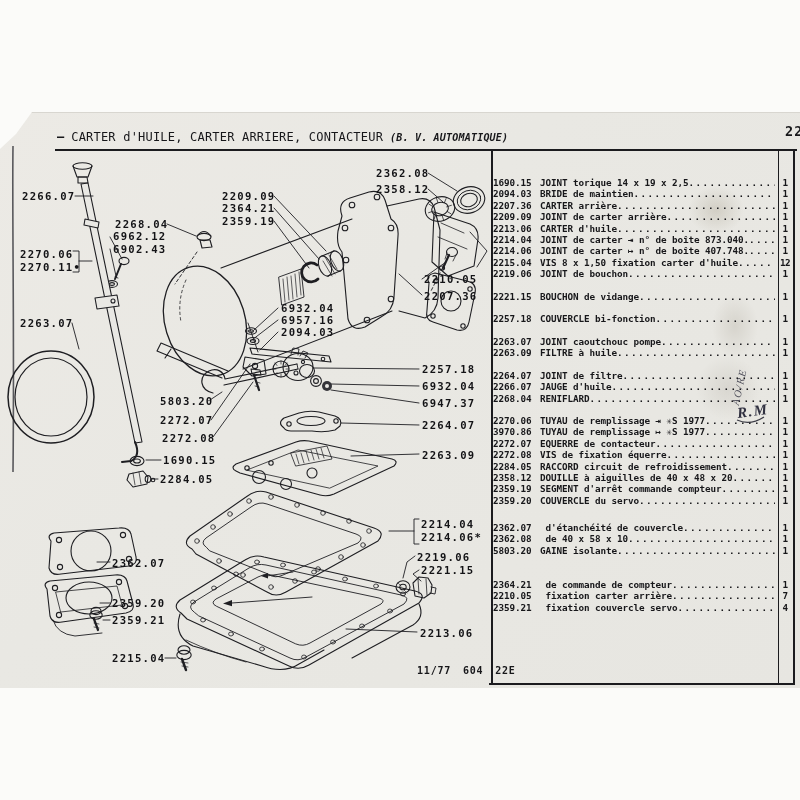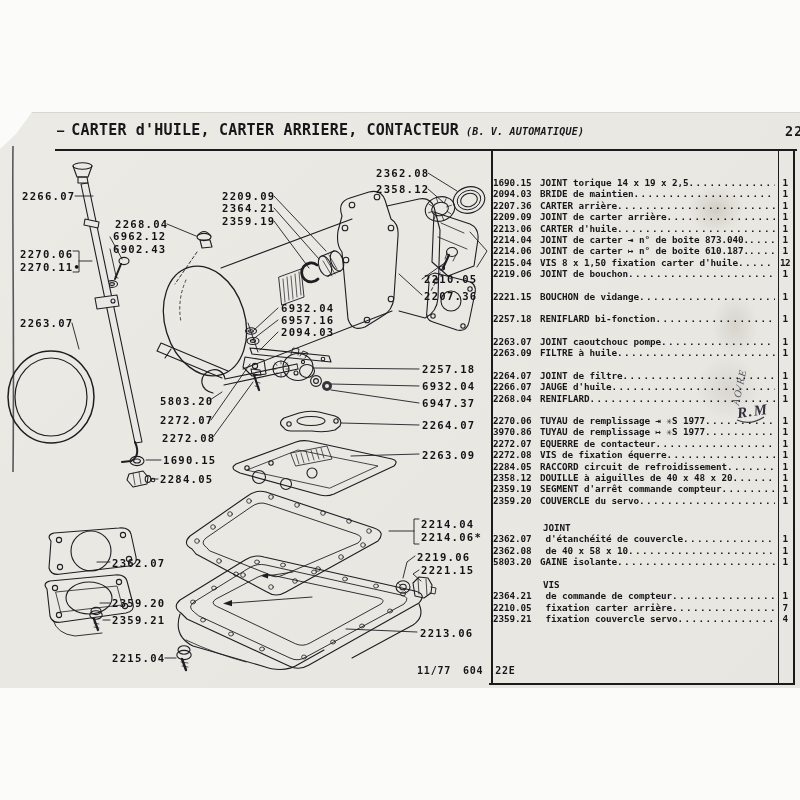--- a/index.html
+++ b/index.html
@@ -13,21 +13,21 @@
            background:radial-gradient(closest-side,rgba(128,116,90,.22),rgba(128,116,90,0));}
   #smudge2{left:712px;top:294px;width:46px;height:64px;
            background:radial-gradient(closest-side,rgba(122,112,92,.16),rgba(122,112,92,0));}
   #smudge3{left:696px;top:356px;width:64px;height:64px;
            background:radial-gradient(closest-side,rgba(120,110,95,.14),rgba(120,110,95,0));}
 
   
   #hdr{position:absolute;left:57px;top:121px;display:flex;align-items:baseline;gap:7px;white-space:nowrap;}
   #hdr .main{font-size:13.5px;font-weight:bold;letter-spacing:1.6px;}
   #hdr .sep{font-size:12px;font-weight:bold;}
-  #hdr .sub{font-size:15px;font-weight:bold;letter-spacing:.2px;}
+  #hdr .sub{font-size:12px;font-weight:normal;letter-spacing:.2px;margin-top:9px;}
   #hdr .note{font-size:10px;font-weight:bold;font-style:italic;letter-spacing:.2px;}
   #pageno{position:absolute;left:785px;top:123px;font-size:13.5px;font-weight:bold;letter-spacing:1px;}
 
   
   .rule{position:absolute;background:#1b1b1e;}
   #rule-top{left:55px;top:149px;width:742px;height:2.2px;}
   #rule-div{left:491px;top:150px;width:1.6px;height:534px;}
   #rule-qty{left:778px;top:150px;width:1.3px;height:534px;}
   #rule-right{left:793px;top:150px;width:1.6px;height:534px;}
   #rule-bottom{left:489px;top:683px;width:306px;height:1.6px;}
@@ -395,29 +395,29 @@
     </div>
 
   <div id="parts-list">
       <div class="plist-group" style="top: 177px;">
         <div class="prow"><span class="pref">1690.15</span><span class="pdesc">JOINT torique 14 x 19 x 2,5</span><span class="pdots">................................................................................</span><span class="pqty">1</span></div>
         <div class="prow"><span class="pref">2094.03</span><span class="pdesc">BRIDE de maintien</span><span class="pdots">................................................................................</span><span class="pqty">1</span></div>
         <div class="prow"><span class="pref">2207.36</span><span class="pdesc">CARTER arrière</span><span class="pdots">................................................................................</span><span class="pqty">1</span></div>
         <div class="prow"><span class="pref">2209.09</span><span class="pdesc">JOINT de carter arrière</span><span class="pdots">................................................................................</span><span class="pqty">1</span></div>
         <div class="prow"><span class="pref">2213.06</span><span class="pdesc">CARTER d'huile</span><span class="pdots">................................................................................</span><span class="pqty">1</span></div>
         <div class="prow"><span class="pref">2214.04</span><span class="pdesc">JOINT de carter ⇥ n° de boîte 873.040.</span><span class="pdots">................................................................................</span><span class="pqty">1</span></div>
-        <div class="prow"><span class="pref">2214.06</span><span class="pdesc">JOINT de carter ↦ n° de boîte 610.187.</span><span class="pdots">................................................................................</span><span class="pqty">1</span></div>
+        <div class="prow"><span class="pref">2214.06</span><span class="pdesc">JOINT de carter ↦ n° de boîte 407.748.</span><span class="pdots">................................................................................</span><span class="pqty">1</span></div>
         <div class="prow"><span class="pref">2215.04</span><span class="pdesc">VIS 8 x 1,50 fixation carter d'huile</span><span class="pdots">................................................................................</span><span class="pqty">12</span></div>
         <div class="prow"><span class="pref">2219.06</span><span class="pdesc">JOINT de bouchon</span><span class="pdots">................................................................................</span><span class="pqty">1</span></div>
       </div>
       <div class="plist-group" style="top: 291px;">
         <div class="prow"><span class="pref">2221.15</span><span class="pdesc">BOUCHON de vidange</span><span class="pdots">................................................................................</span><span class="pqty">1</span></div>
       </div>
       <div class="plist-group" style="top: 313px;">
-        <div class="prow"><span class="pref">2257.18</span><span class="pdesc">RENIFLARD bi-fonction</span><span class="pdots">................................................................................</span><span class="pqty">1</span></div>
+        <div class="prow"><span class="pref">2257.18</span><span class="pdesc">COUVERCLE bi-fonction</span><span class="pdots">................................................................................</span><span class="pqty">1</span></div>
       </div>
       <div class="plist-group" style="top: 336px;">
         <div class="prow"><span class="pref">2263.07</span><span class="pdesc">JOINT caoutchouc pompe</span><span class="pdots">................................................................................</span><span class="pqty">1</span></div>
         <div class="prow"><span class="pref">2263.09</span><span class="pdesc">FILTRE à huile</span><span class="pdots">................................................................................</span><span class="pqty">1</span></div>
       </div>
       <div class="plist-group" style="top: 370px;">
         <div class="prow"><span class="pref">2264.07</span><span class="pdesc">JOINT de filtre</span><span class="pdots">................................................................................</span><span class="pqty">1</span></div>
         <div class="prow"><span class="pref">2266.07</span><span class="pdesc">JAUGE d'huile</span><span class="pdots">................................................................................</span><span class="pqty">1</span></div>
         <div class="prow"><span class="pref">2268.04</span><span class="pdesc">RENIFLARD</span><span class="pdots">................................................................................</span><span class="pqty">1</span></div>
       </div>
@@ -425,27 +425,25 @@
         <div class="prow"><span class="pref">2270.06</span><span class="pdesc">TUYAU de remplissage ⇥ ✳S 1977</span><span class="pdots">................................................................................</span><span class="pqty">1</span></div>
         <div class="prow"><span class="pref">3970.86</span><span class="pdesc">TUYAU de remplissage ↦ ✳S 1977</span><span class="pdots">................................................................................</span><span class="pqty">1</span></div>
         <div class="prow"><span class="pref">2272.07</span><span class="pdesc">EQUERRE de contacteur</span><span class="pdots">................................................................................</span><span class="pqty">1</span></div>
         <div class="prow"><span class="pref">2272.08</span><span class="pdesc">VIS de fixation équerre</span><span class="pdots">................................................................................</span><span class="pqty">1</span></div>
         <div class="prow"><span class="pref">2284.05</span><span class="pdesc">RACCORD circuit de refroidissement</span><span class="pdots">................................................................................</span><span class="pqty">1</span></div>
         <div class="prow"><span class="pref">2358.12</span><span class="pdesc">DOUILLE à aiguilles de 40 x 48 x 20</span><span class="pdots">................................................................................</span><span class="pqty">1</span></div>
         <div class="prow"><span class="pref">2359.19</span><span class="pdesc">SEGMENT d'arrêt commande compteur</span><span class="pdots">................................................................................</span><span class="pqty">1</span></div>
         <div class="prow"><span class="pref">2359.20</span><span class="pdesc">COUVERCLE du servo</span><span class="pdots">................................................................................</span><span class="pqty">1</span></div>
       </div>
       <div class="plist-group" style="top: 522px;">
-        <div class="prow ptitle">JOINT</div>
         <div class="prow"><span class="pref">2362.07</span><span class="pdesc"> d'étanchéité de couvercle</span><span class="pdots">................................................................................</span><span class="pqty">1</span></div>
         <div class="prow"><span class="pref">2362.08</span><span class="pdesc"> de 40 x 58 x 10</span><span class="pdots">................................................................................</span><span class="pqty">1</span></div>
         <div class="prow"><span class="pref">5803.20</span><span class="pdesc">GAINE isolante</span><span class="pdots">................................................................................</span><span class="pqty">1</span></div>
       </div>
       <div class="plist-group" style="top: 579px;">
-        <div class="prow ptitle">VIS</div>
         <div class="prow"><span class="pref">2364.21</span><span class="pdesc"> de commande de compteur</span><span class="pdots">................................................................................</span><span class="pqty">1</span></div>
         <div class="prow"><span class="pref">2210.05</span><span class="pdesc"> fixation carter arrière</span><span class="pdots">................................................................................</span><span class="pqty">7</span></div>
         <div class="prow"><span class="pref">2359.21</span><span class="pdesc"> fixation couvercle servo</span><span class="pdots">................................................................................</span><span class="pqty">4</span></div>
       </div>
     </div>
 
   <div id="plate-code">11/77 604 22E</div>
   <div id="hand-v">AO/RE</div>
   <div id="hand-rm">R.M</div>
 </div>

